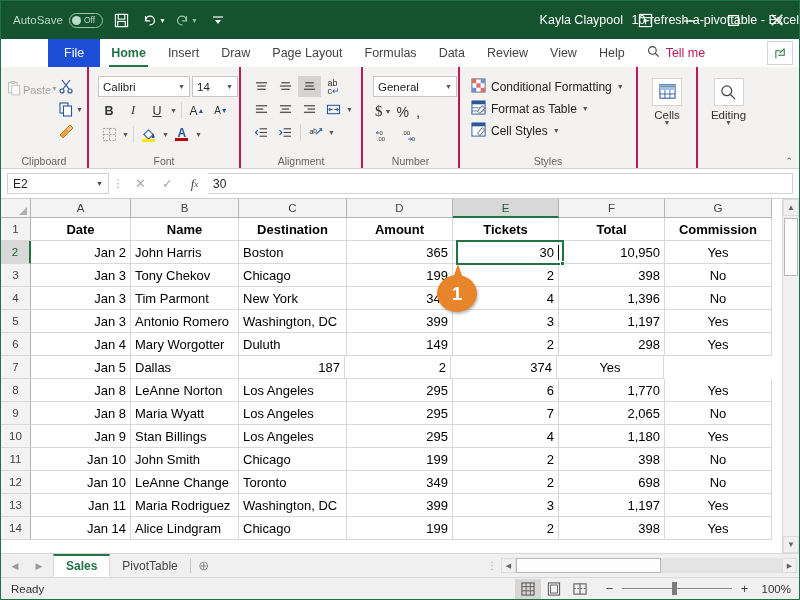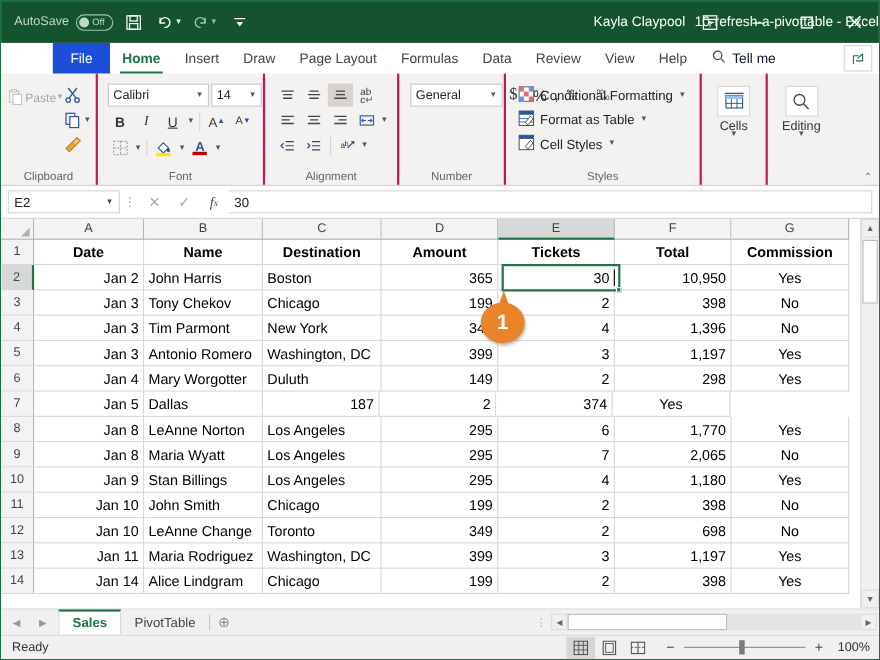--- a/index.html
+++ b/index.html
@@ -35,21 +35,21 @@
 
   
   .ribbon-tabs { height:28px; background:#fff; display:flex; align-items:stretch;
                  flex:0 0 28px; font-size:12.5px; }
   .rtab { padding:0 11px; display:flex; align-items:center; color:#444; position:relative;
           white-space:nowrap; }
   .rtab.file { color:#fff; background:#1d4ed8; padding:0 16px;margin-left:47px; }
   .rtab.active { color:#217346; font-weight:600; }
   .rtab.active:after { content:""; position:absolute; left:9px; right:9px; bottom:0;
                        height:2.5px; background:#217346; }
-  .rtab.tellme { gap:6px; color:#0f172a; }
+  .rtab.tellme { gap:6px; color:#be185d; }
   .ribbon-share { margin-left:auto; margin-right:6px; width:26px; height:24px; align-self:center;
                   border:1px solid #d4d4d4; display:flex; align-items:center; justify-content:center; }
 
   
   .ribbon { flex:0 0 102px; background:#f3f2f1; border-bottom:1px solid #d2d0ce;
             display:flex; position:relative; }
   .rgroup { display:flex; flex-direction:column; position:relative; padding:3px 0 0 0; }
   .rgroup + .rgroup { border-left:2px solid #be185d; }
   .rg-body { flex:1; display:flex; align-items:flex-start; padding:2px 5px; }
   .rg-label { height:15px; font-size:10.5px; color:#666; text-align:center;
@@ -75,21 +75,21 @@
   .fbtn.und { text-decoration:underline; }
   .sep { width:1px; height:17px; background:#d8d6d4; margin:0 2px; }
   .dd7 { font-size:7px; color:#555; }
   .ul-bar { height:3px; width:13px; margin-top:-1px; }
 
   .align-col { display:flex; flex-direction:column; gap:2px; padding:4px 4px 0 4px; }
   .a-row { display:flex; align-items:center; gap:1px; height:21px; }
   .abtn { width:23px; height:21px; display:flex; align-items:center; justify-content:center; }
   .abtn.sel { background:#d6d3d0; }
 
-  .num-col { display:flex; flex-direction:row; gap:4px; padding:4px 5px 0 5px; }
+  .num-col { display:flex; flex-direction:column; gap:4px; padding:4px 5px 0 5px; }
   .n-row { display:flex; align-items:center; gap:3px; height:21px; }
 
   .styles-col { display:flex; flex-direction:column; gap:1px; padding:4px 6px 0 6px; }
   .s-row { display:flex; align-items:center; gap:5px; height:21px; font-size:12px; color:#222; }
 
   .bigbtn { width:58px; display:flex; flex-direction:column; align-items:center;
             padding-top:6px; }
   .bigbtn .bb-ic { width:30px; height:28px; border:1px solid #d6d4d2; background:#fff;
                    display:flex; align-items:center; justify-content:center; }
   .bigbtn .bb-lb { font-size:11.5px; color:#333; margin-top:3px; }

